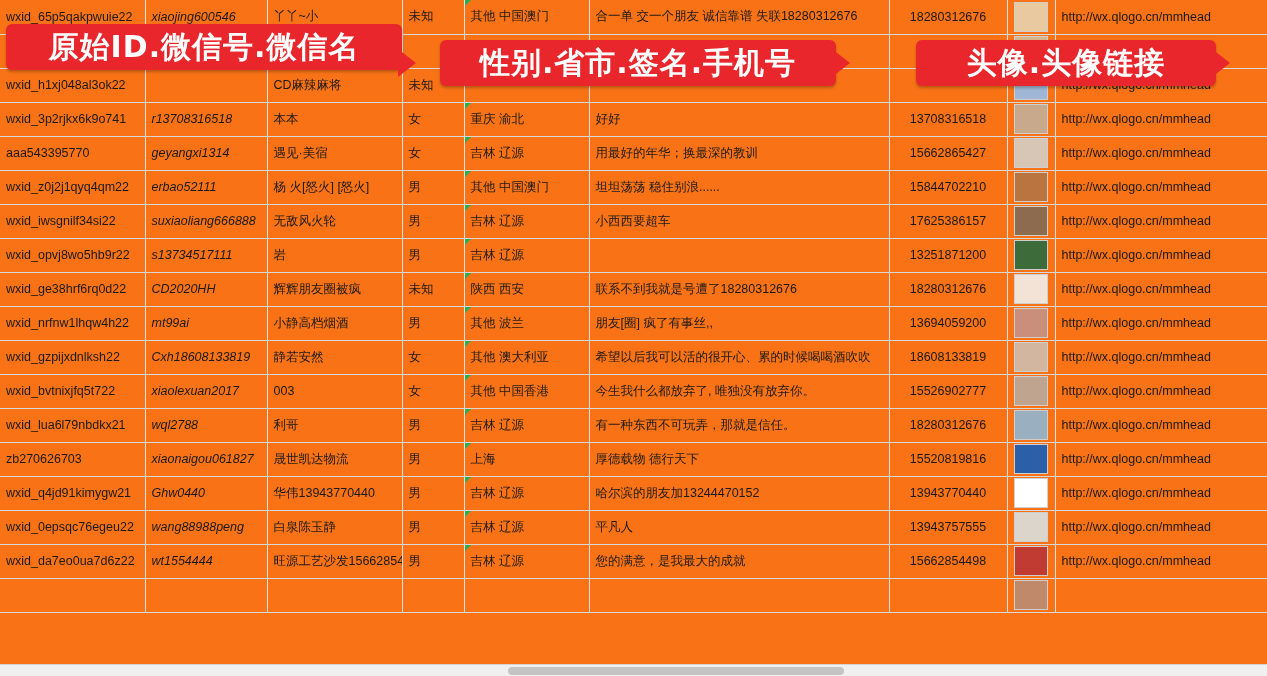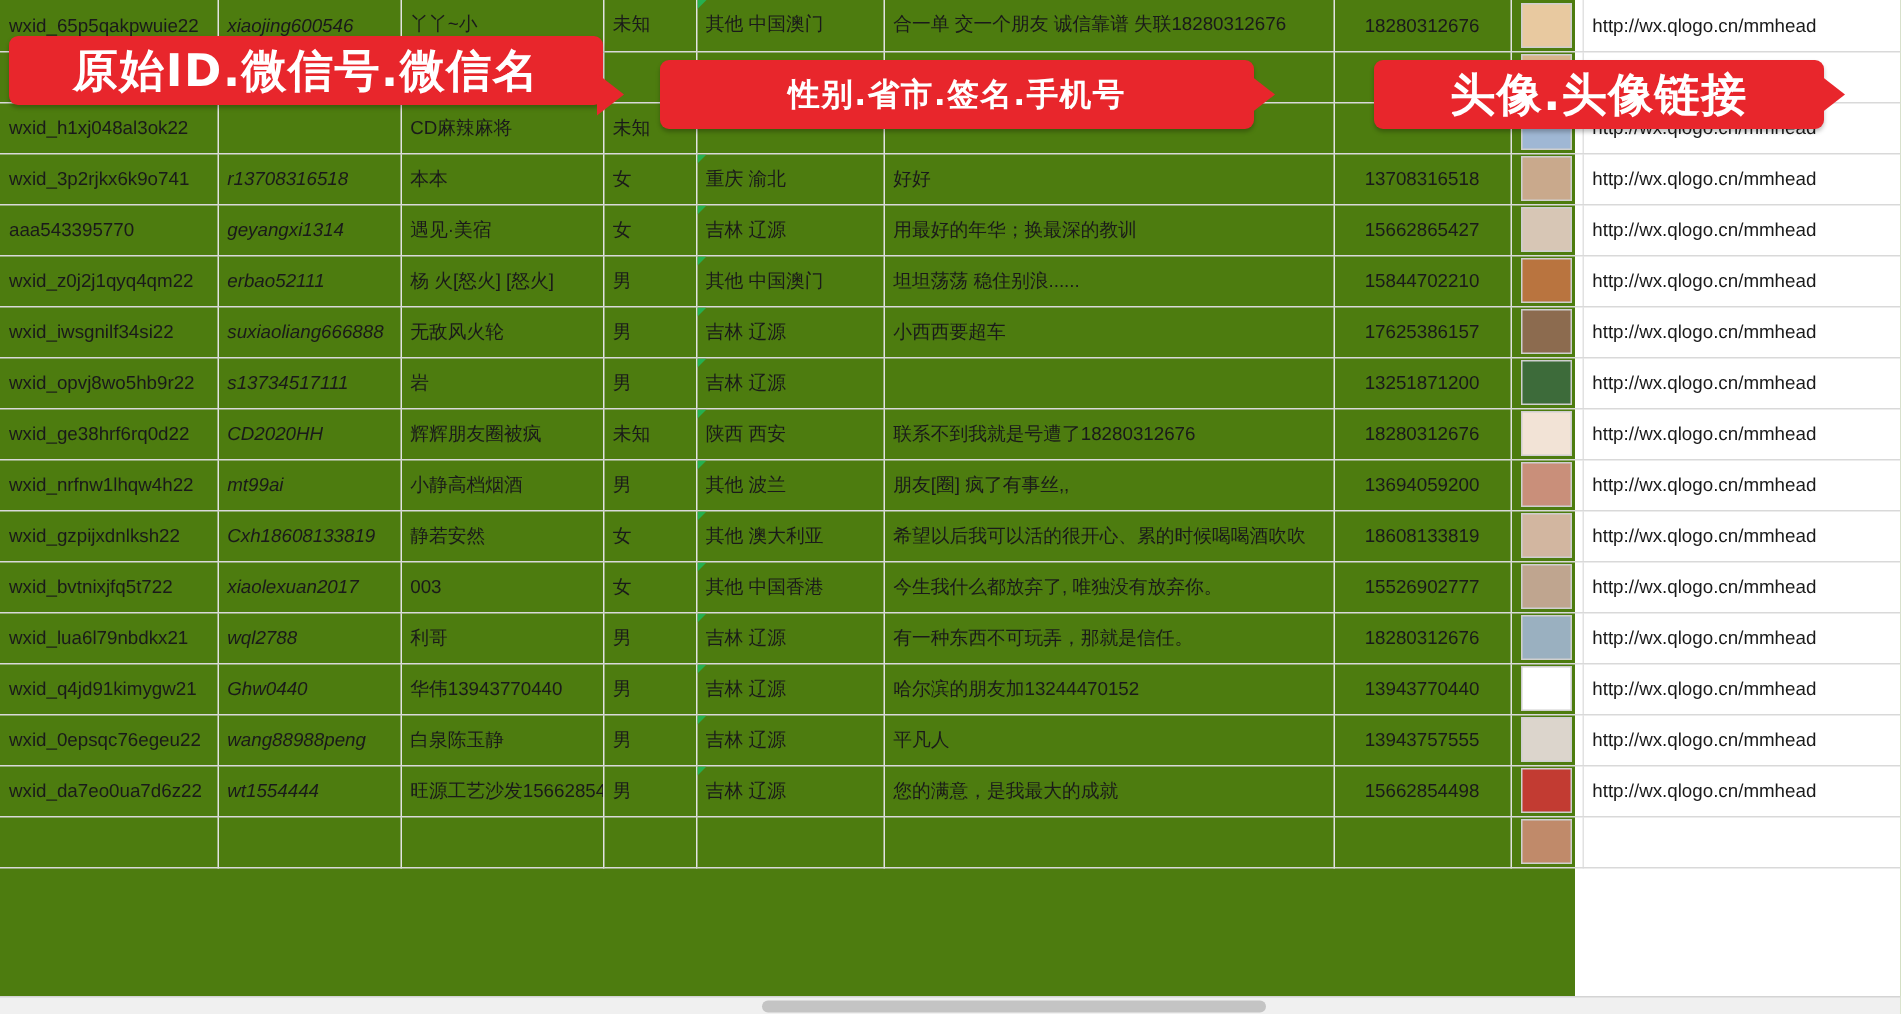--- a/index.html
+++ b/index.html
@@ -7,23 +7,23 @@
     margin: 0;
     padding: 0;
     width: 1267px;
     height: 676px;
     overflow: hidden;
     background: #ffffff;
     font-family: "Liberation Sans", sans-serif;
   }
   #app {
     position: relative;
-    width: 1050px;
+    width: 1267px;
     height: 676px;
-    background: #4d7c0f;
+    background: #f97316;
   }
   table.sheet {
     border-collapse: collapse;
     table-layout: fixed;
     width: 1267px;
     font-size: 12px;
     color: #1a1a1a;
   }
   table.sheet tr { height: 34px; }
   table.sheet td {
@@ -101,21 +101,21 @@
     font-family: "DejaVu Sans", "Liberation Sans", sans-serif;
   }
   #banner-1 {
     left: 6px; top: 24px;
     width: 396px; height: 46px;
     font-size: 30px;
   }
   #banner-2 {
     left: 440px; top: 40px;
     width: 396px; height: 46px;
-    font-size: 21px;
+    font-size: 30px;
     justify-content: center;
   }
   #banner-3 {
     left: 916px; top: 40px;
     width: 300px; height: 46px;
     font-size: 30px;
   }
   .banner-arrow {
     position: absolute;
     width: 0; height: 0;
@@ -350,20 +350,35 @@
           <td class="col-sign">有一种东西不可玩弄，那就是信任。</td>
           <td class="col-phone">18280312676</td>
           <td class="col-avatar">
             <div class="avatar-cell">
               <span class="avatar" style="background: rgb(154, 176, 192);"></span>
             </div>
           </td>
           <td class="col-link">http://wx.qlogo.cn/mmhead</td>
         </tr>
         <tr>
+          <td class="col-id">zb270626703</td>
+          <td class="col-wxid">xiaonaigou061827</td>
+          <td class="col-name">晟世凯达物流</td>
+          <td class="col-gender">男</td>
+          <td class="col-region greentick">上海</td>
+          <td class="col-sign">厚德载物 德行天下</td>
+          <td class="col-phone">15520819816</td>
+          <td class="col-avatar">
+            <div class="avatar-cell">
+              <span class="avatar" style="background: rgb(43, 95, 168);"></span>
+            </div>
+          </td>
+          <td class="col-link">http://wx.qlogo.cn/mmhead</td>
+        </tr>
+        <tr>
           <td class="col-id">wxid_q4jd91kimygw21</td>
           <td class="col-wxid">Ghw0440</td>
           <td class="col-name">华伟13943770440</td>
           <td class="col-gender">男</td>
           <td class="col-region greentick">吉林 辽源</td>
           <td class="col-sign">哈尔滨的朋友加13244470152</td>
           <td class="col-phone">13943770440</td>
           <td class="col-avatar">
             <div class="avatar-cell">
               <span class="avatar" style="background: rgb(255, 255, 255);"></span>

